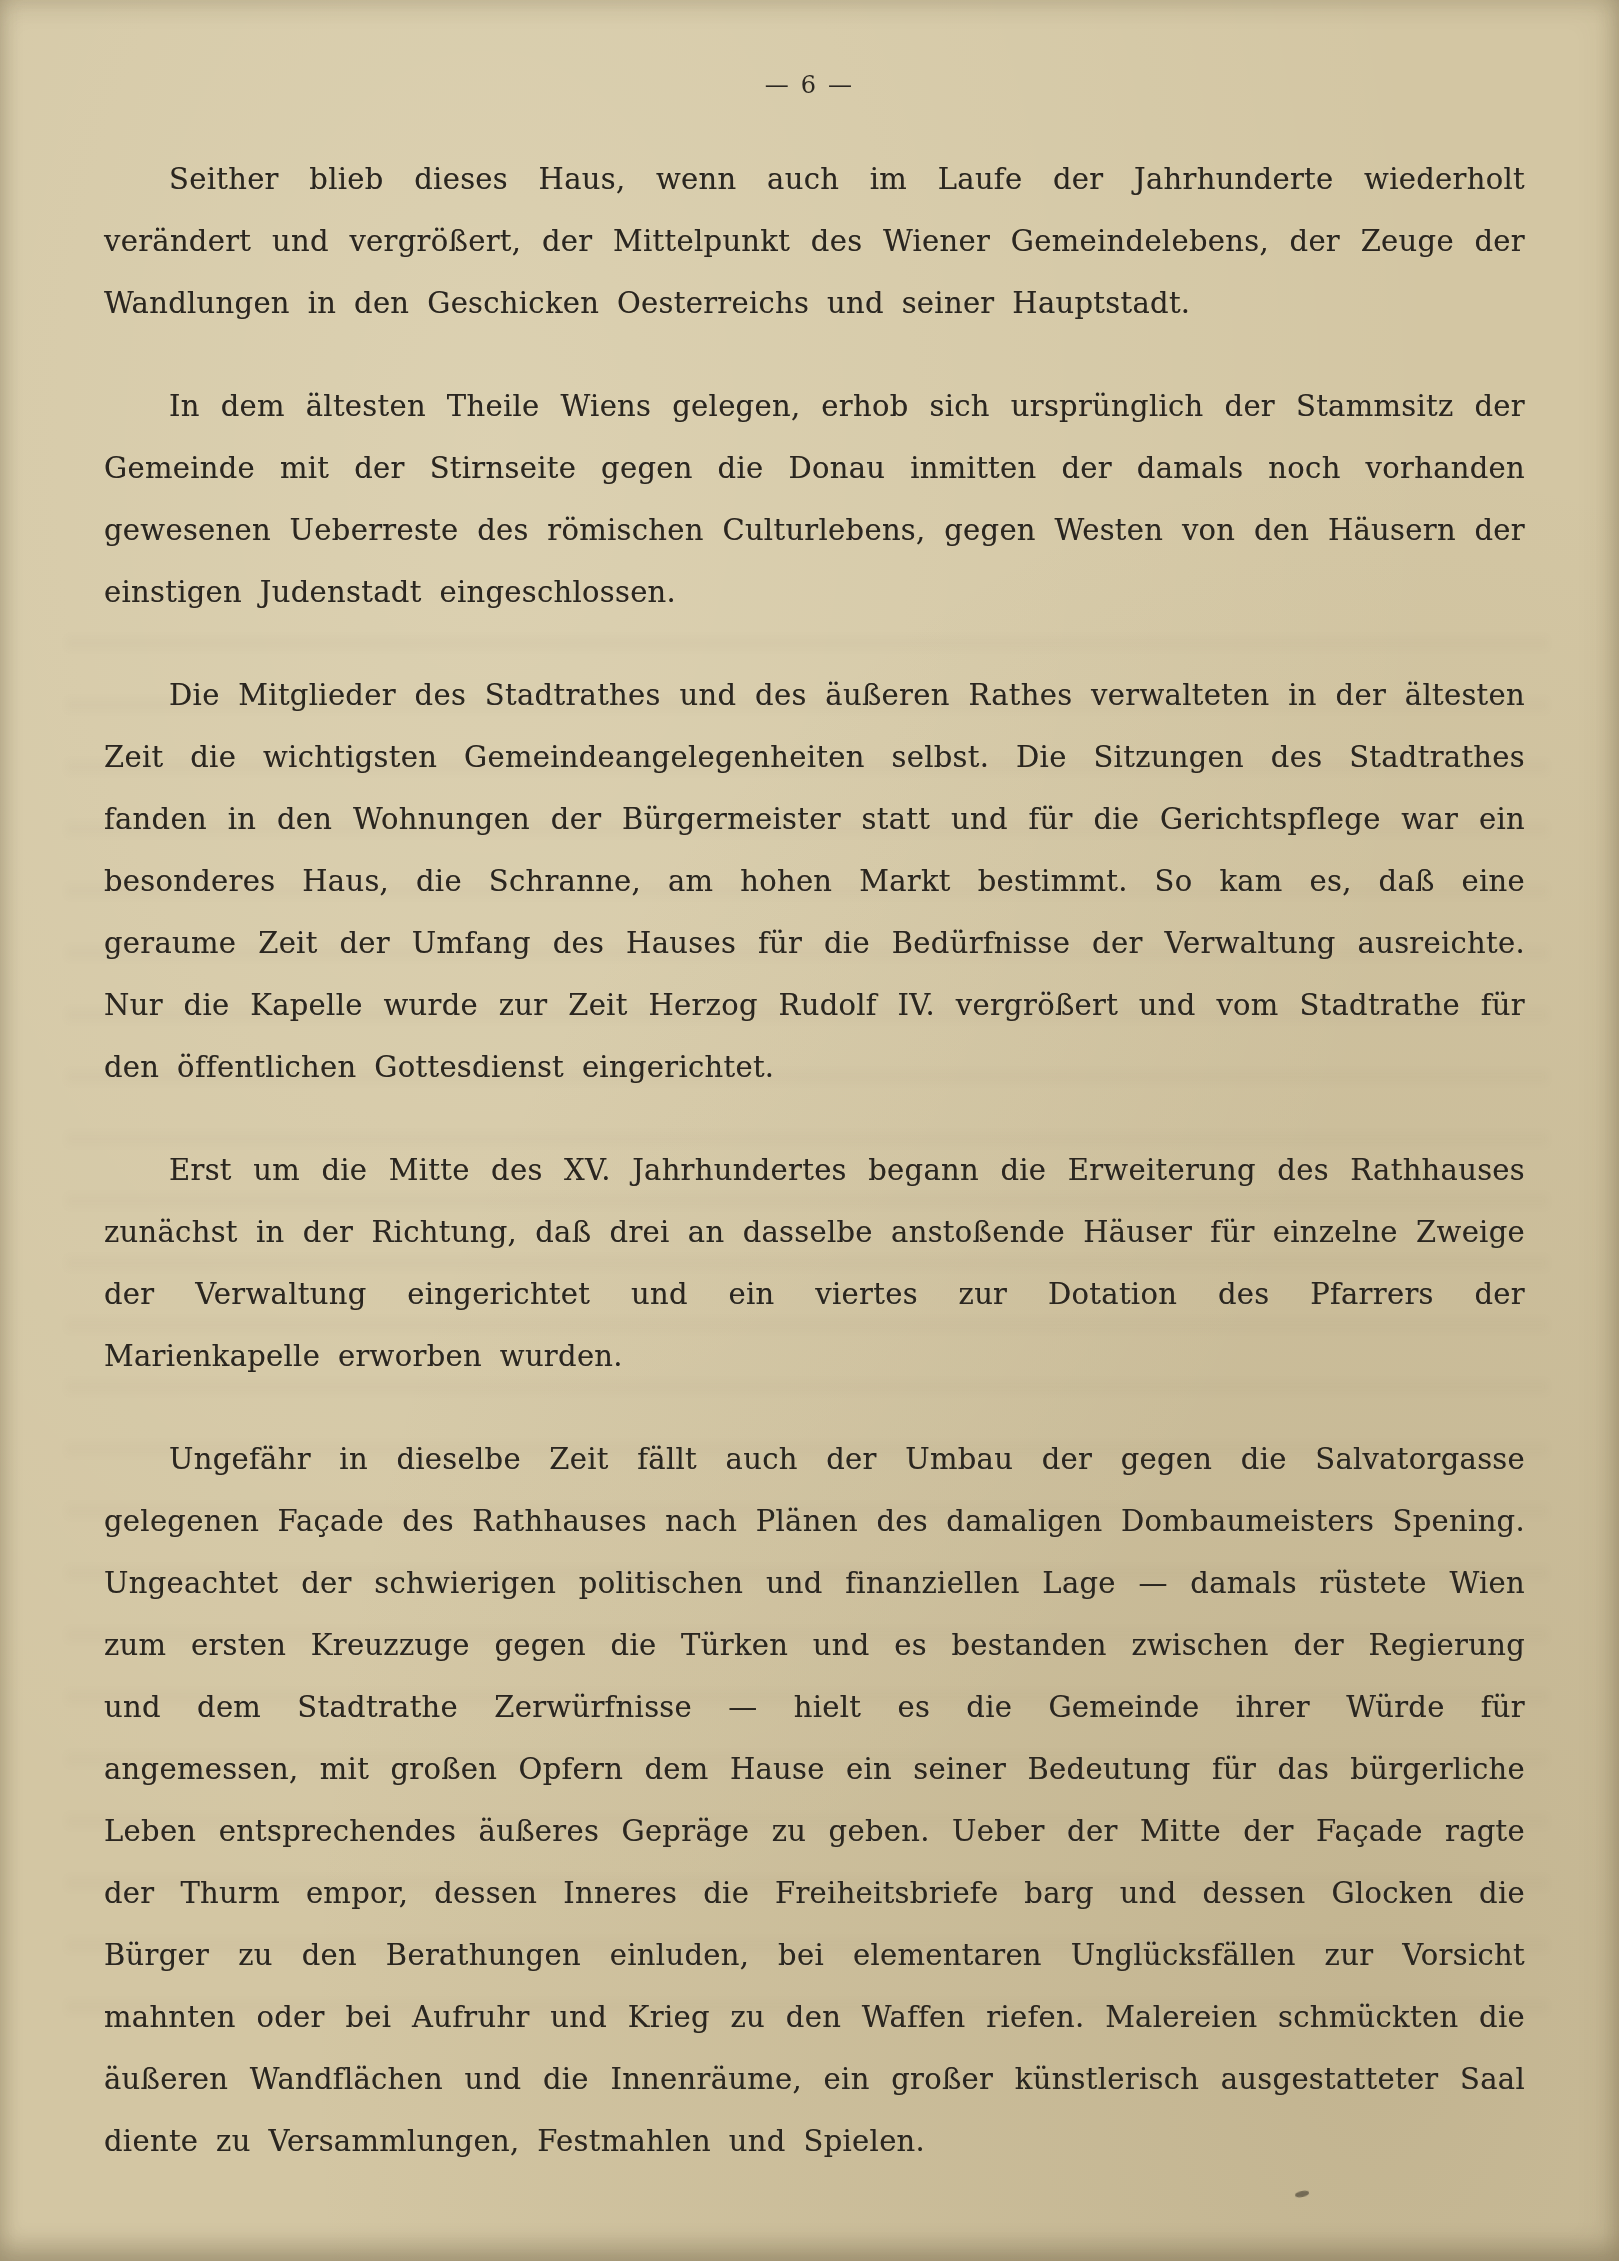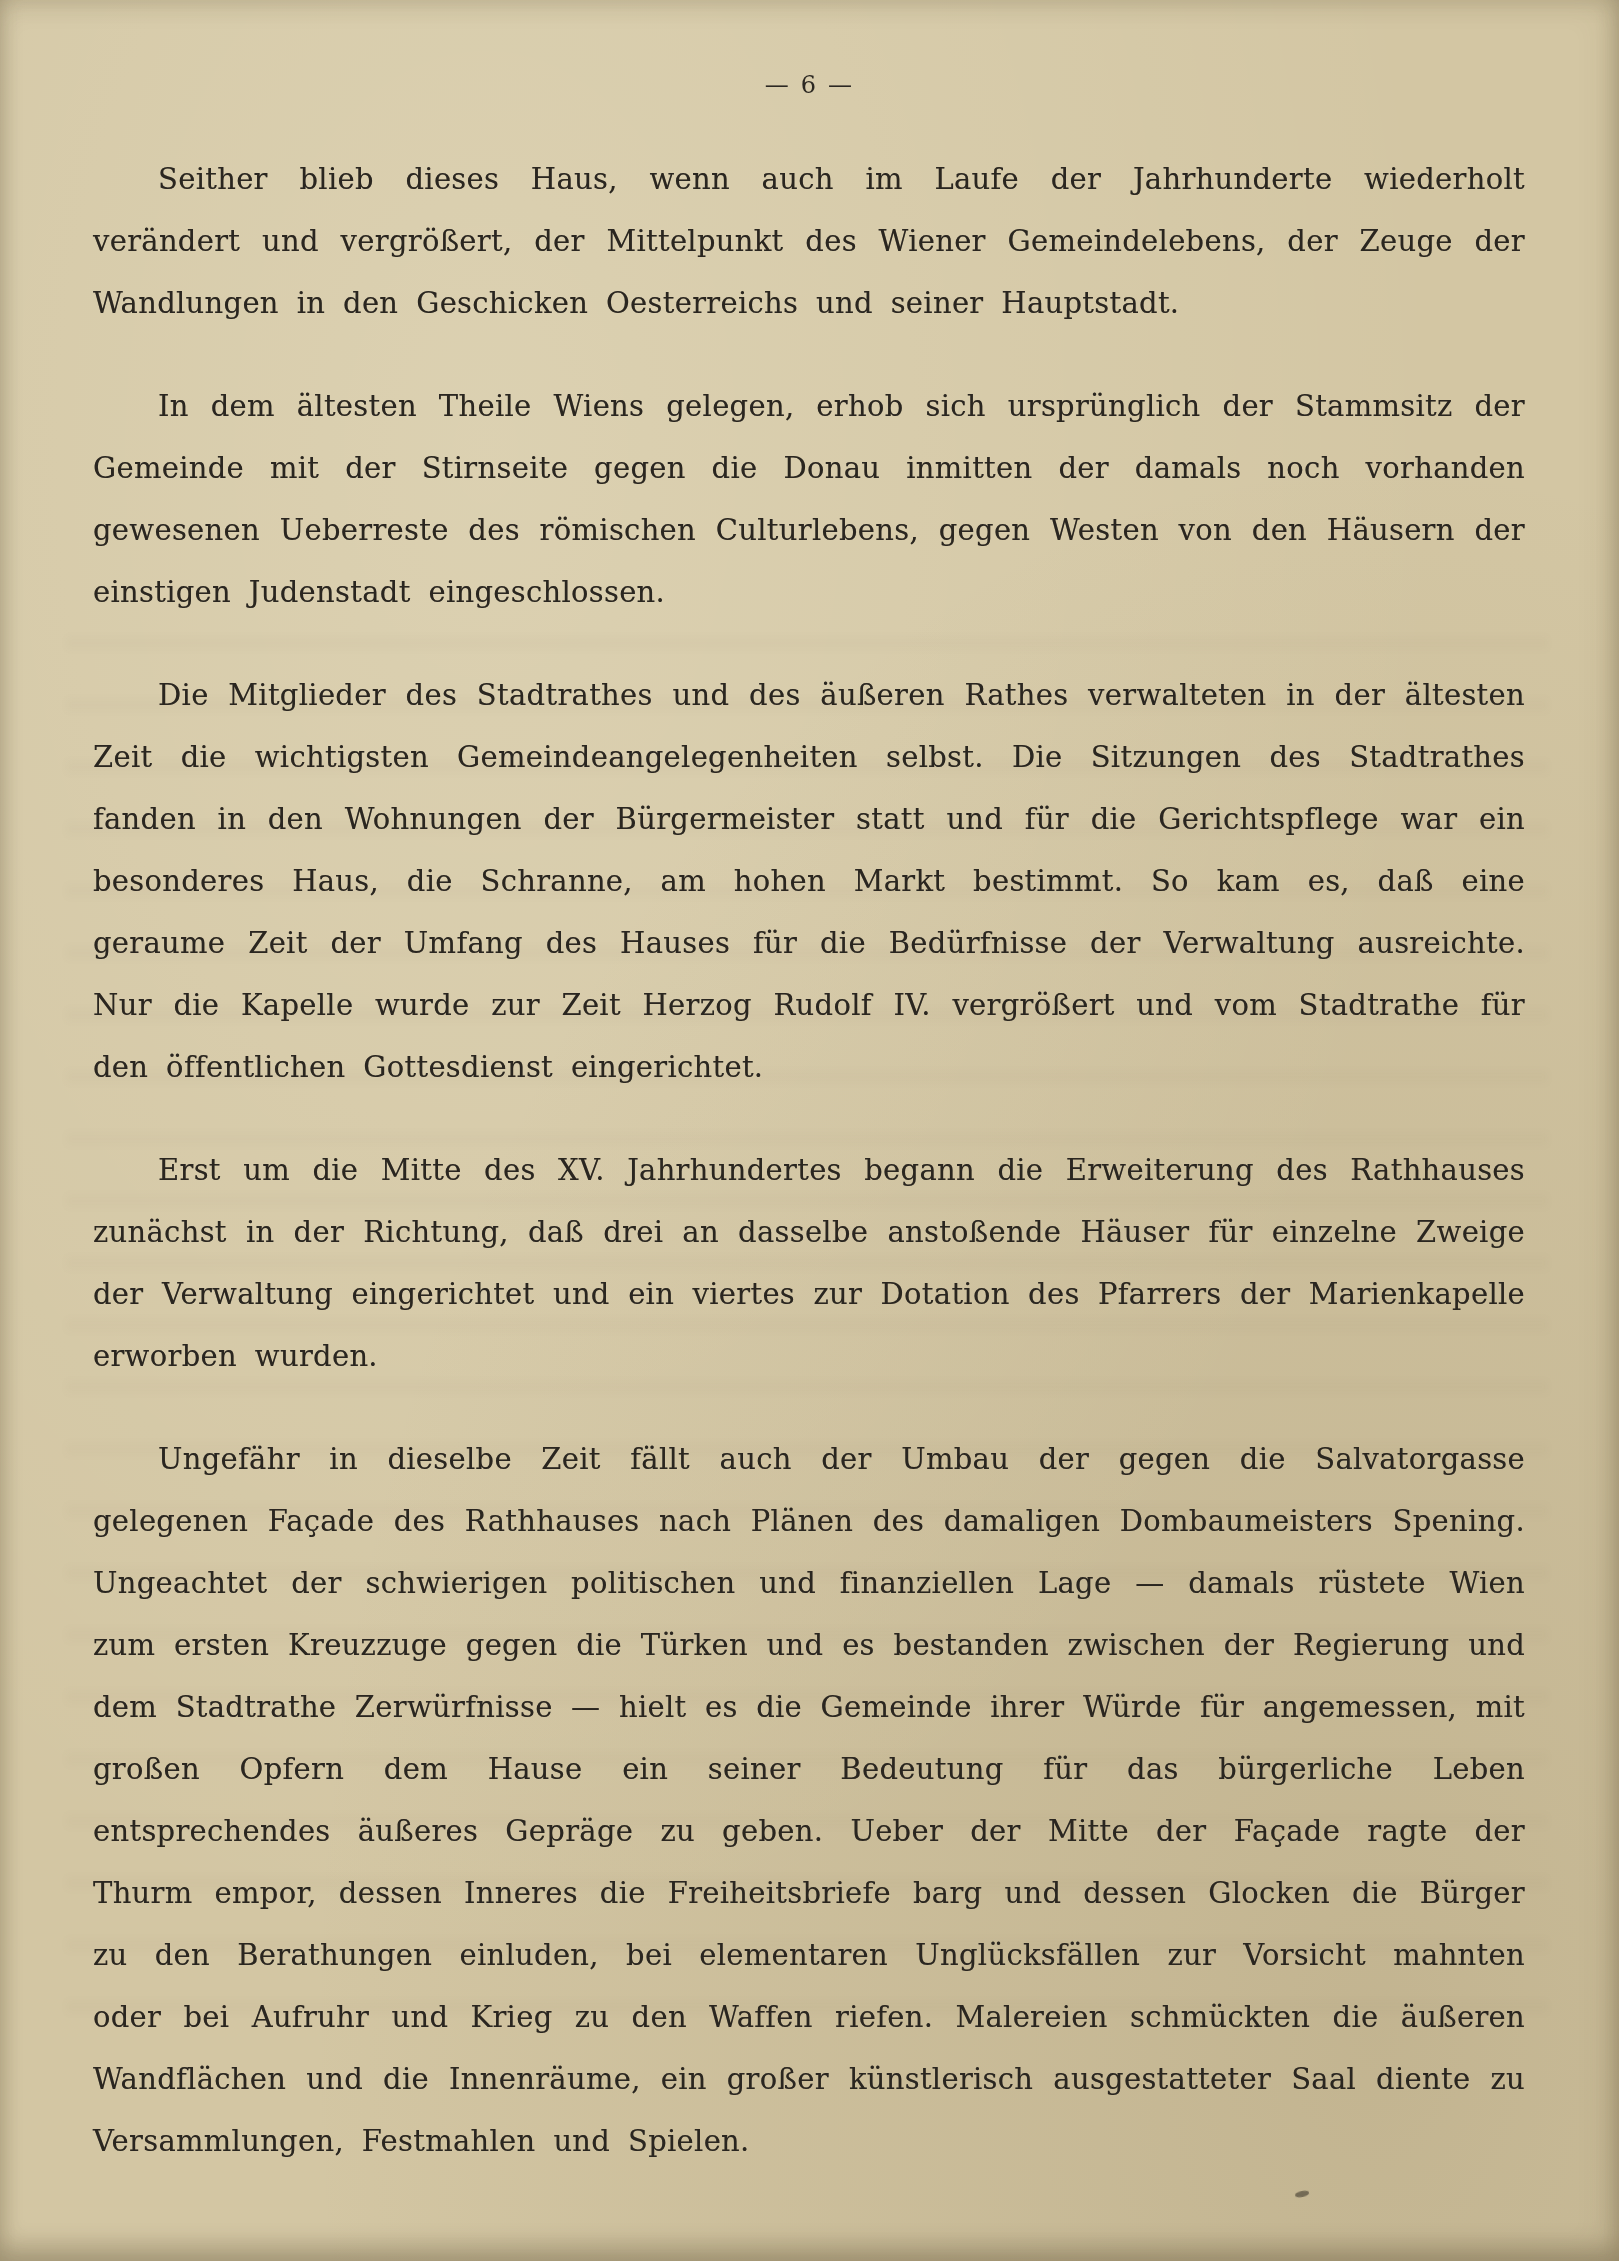--- a/index.html
+++ b/index.html
@@ -36,21 +36,21 @@
     letter-spacing: 2.2px;
     color: #2c2822;
   }
   .text-block {
     position: absolute;
     top: 148px;
     left: 93px;
     width: 1432px;
   }
   .text-block p {
-    margin: 0 0 41px 0;
+    margin: 0 0 41px 11px;
     font-size: 29px;
     line-height: 62px;
     text-align: justify;
     text-indent: 65px;
     word-spacing: 8.3px;
     letter-spacing: 0.3px;
     color: #2a2620;
     text-shadow: 0 0 0.6px rgba(42,38,32,0.35);
   }
   

